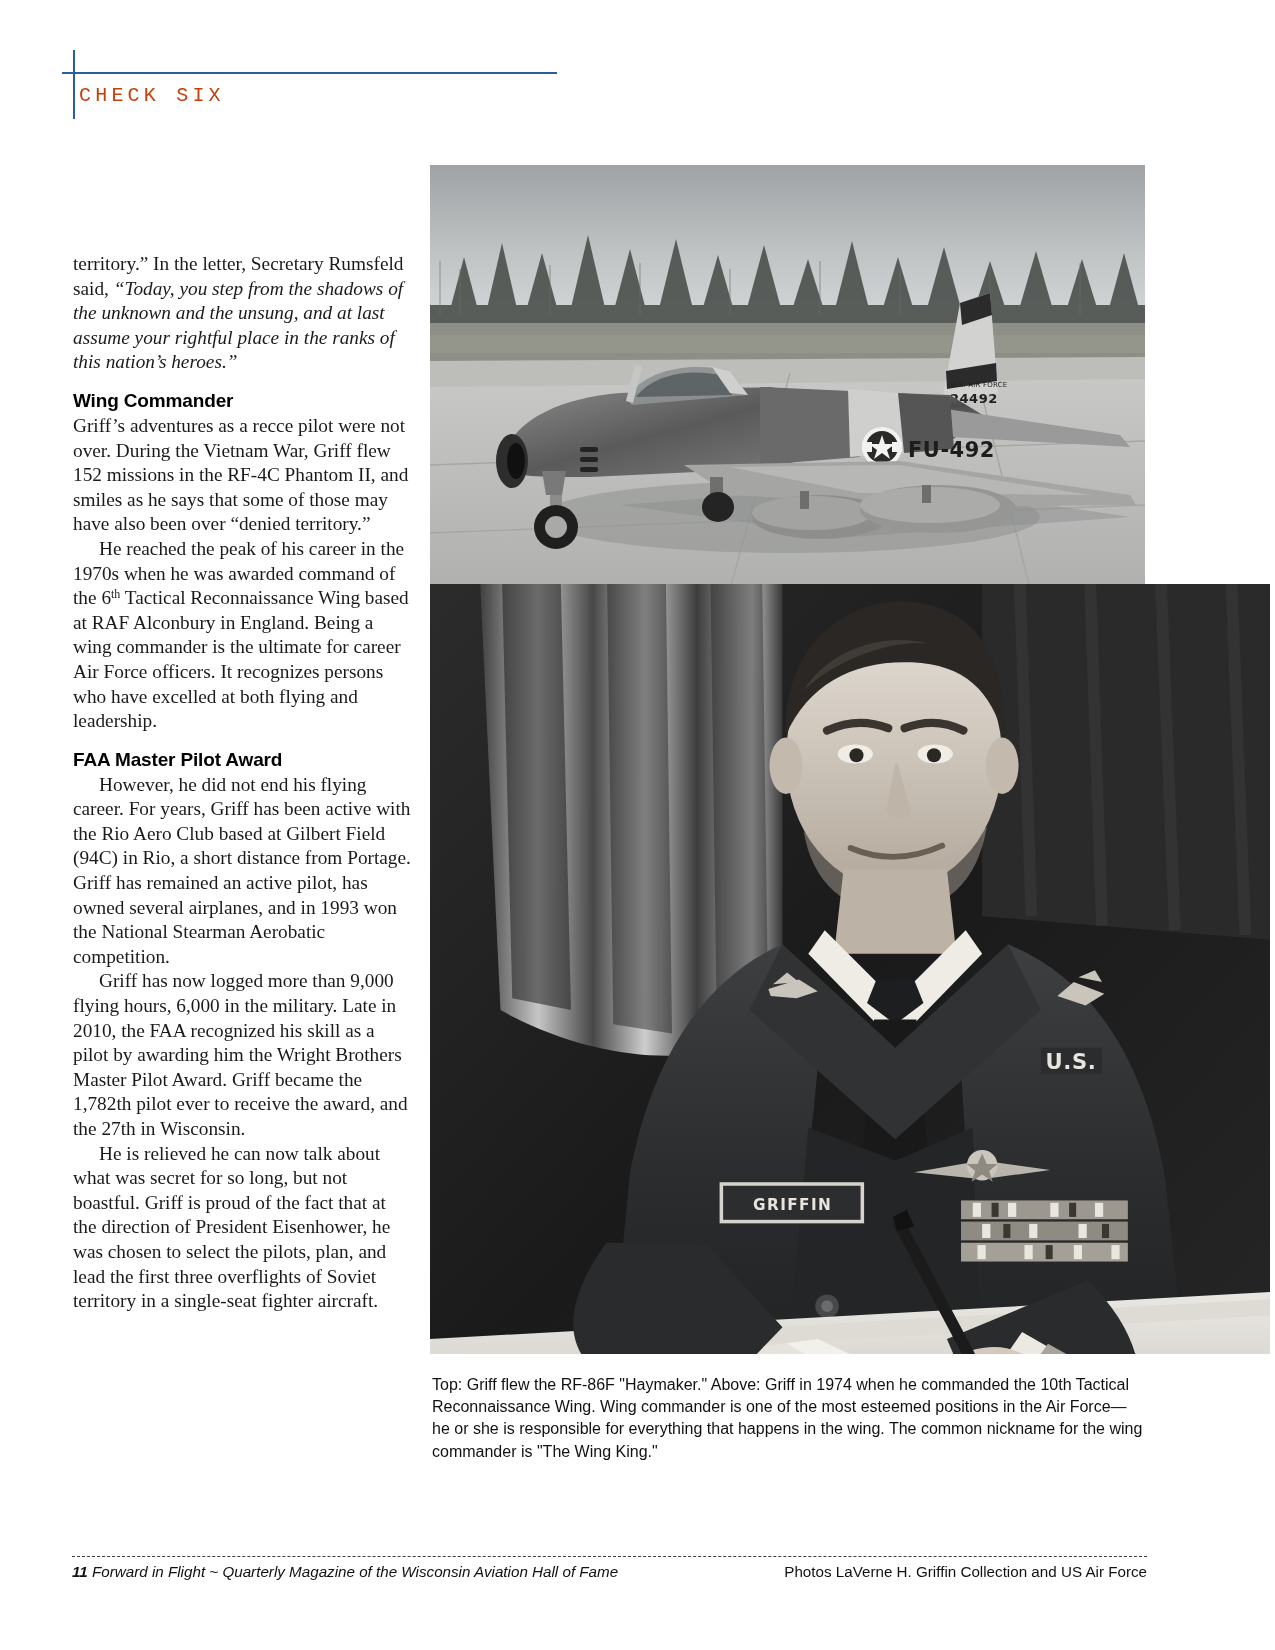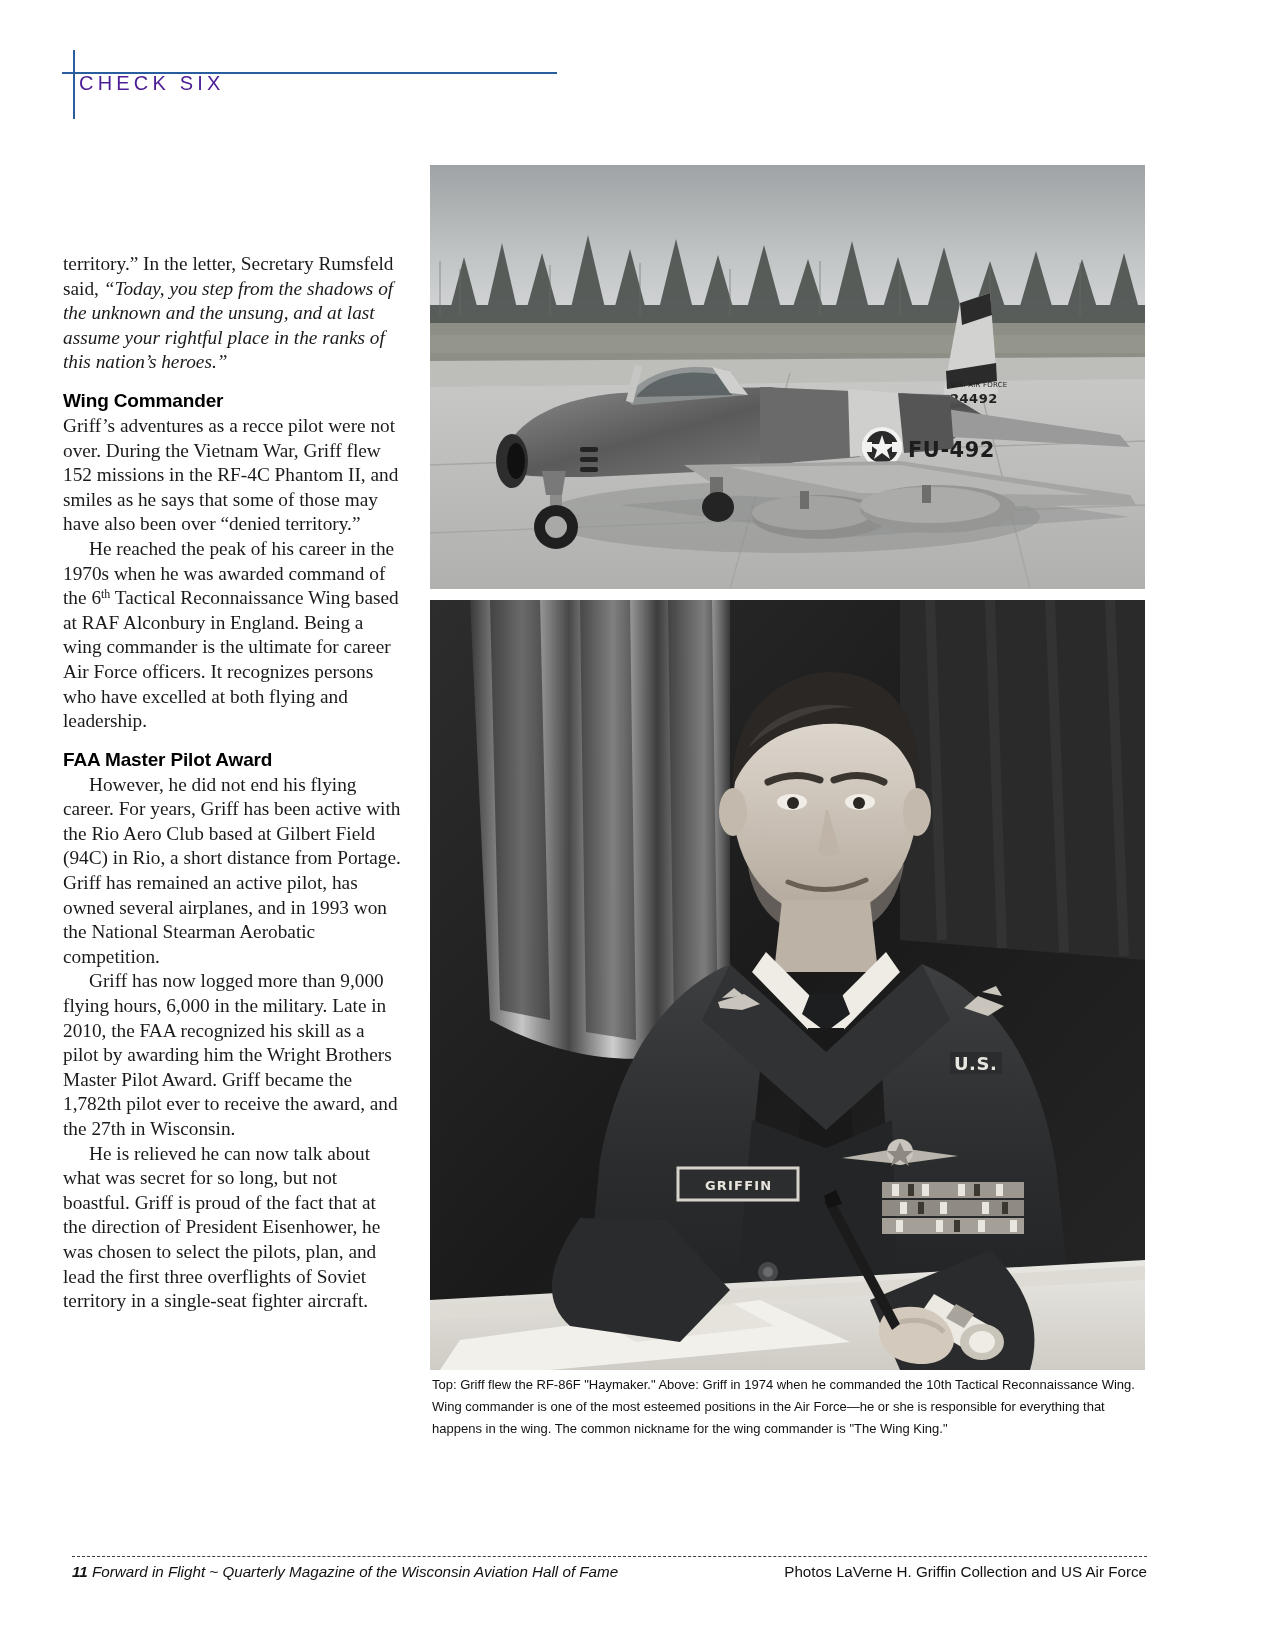--- a/index.html
+++ b/index.html
@@ -29,32 +29,32 @@
     background: #2a5d9e;
   }
   #rule-horizontal {
     position: absolute;
     left: 62px; top: 72px;
     width: 495px; height: 2px;
     background: #2a5d9e;
   }
   #kicker {
     position: absolute;
-    left: 79px; top: 72px;
-    font-family: Liberation Sans, sans-serif;
+    left: 79px; top: 84px;
+    font-family: Liberation Mono, monospace;
     font-size: 20px;
     letter-spacing: 4.2px;
-    color: #4c1d95;
+    color: #c2410c;
     white-space: nowrap;
   }
 
   
   #left-column {
     position: absolute;
-    left: 63px;
+    left: 73px;
     top: 252px;
     width: 340px;
     font-family: "Liberation Serif", serif;
     font-size: 19.3px;
     line-height: 24.6px;
     text-align: left;
     color: #1a1a1a;
   }
   #left-column p {
     margin: 0;
@@ -84,34 +84,34 @@
   
   #photo-top {
     position: absolute;
     left: 430px; top: 165px;
     width: 715px; height: 424px;
     overflow: hidden;
     background: #d946ef;
   }
   #photo-bottom {
     position: absolute;
-    left: 430px; top: 600px;
-    width: 715px; height: 770px;
+    left: 430px; top: 584px;
+    width: 840px; height: 770px;
     overflow: hidden;
     background: #1b1b1b;
   }
   .ph-svg { display: block; width: 100%; height: 100%; }
 
   
   #caption {
     position: absolute;
     left: 432px; top: 1374px;
     width: 712px;
     font-family: "Liberation Sans", sans-serif;
-    font-size: 13px;
+    font-size: 16px;
     line-height: 22.2px;
     color: #111;
   }
 
   
   #footer-rule {
     position: absolute;
     left: 72px; top: 1556px;
     width: 1075px; height: 0;
     border-top: 1.6px dashed #3b3b3b;

